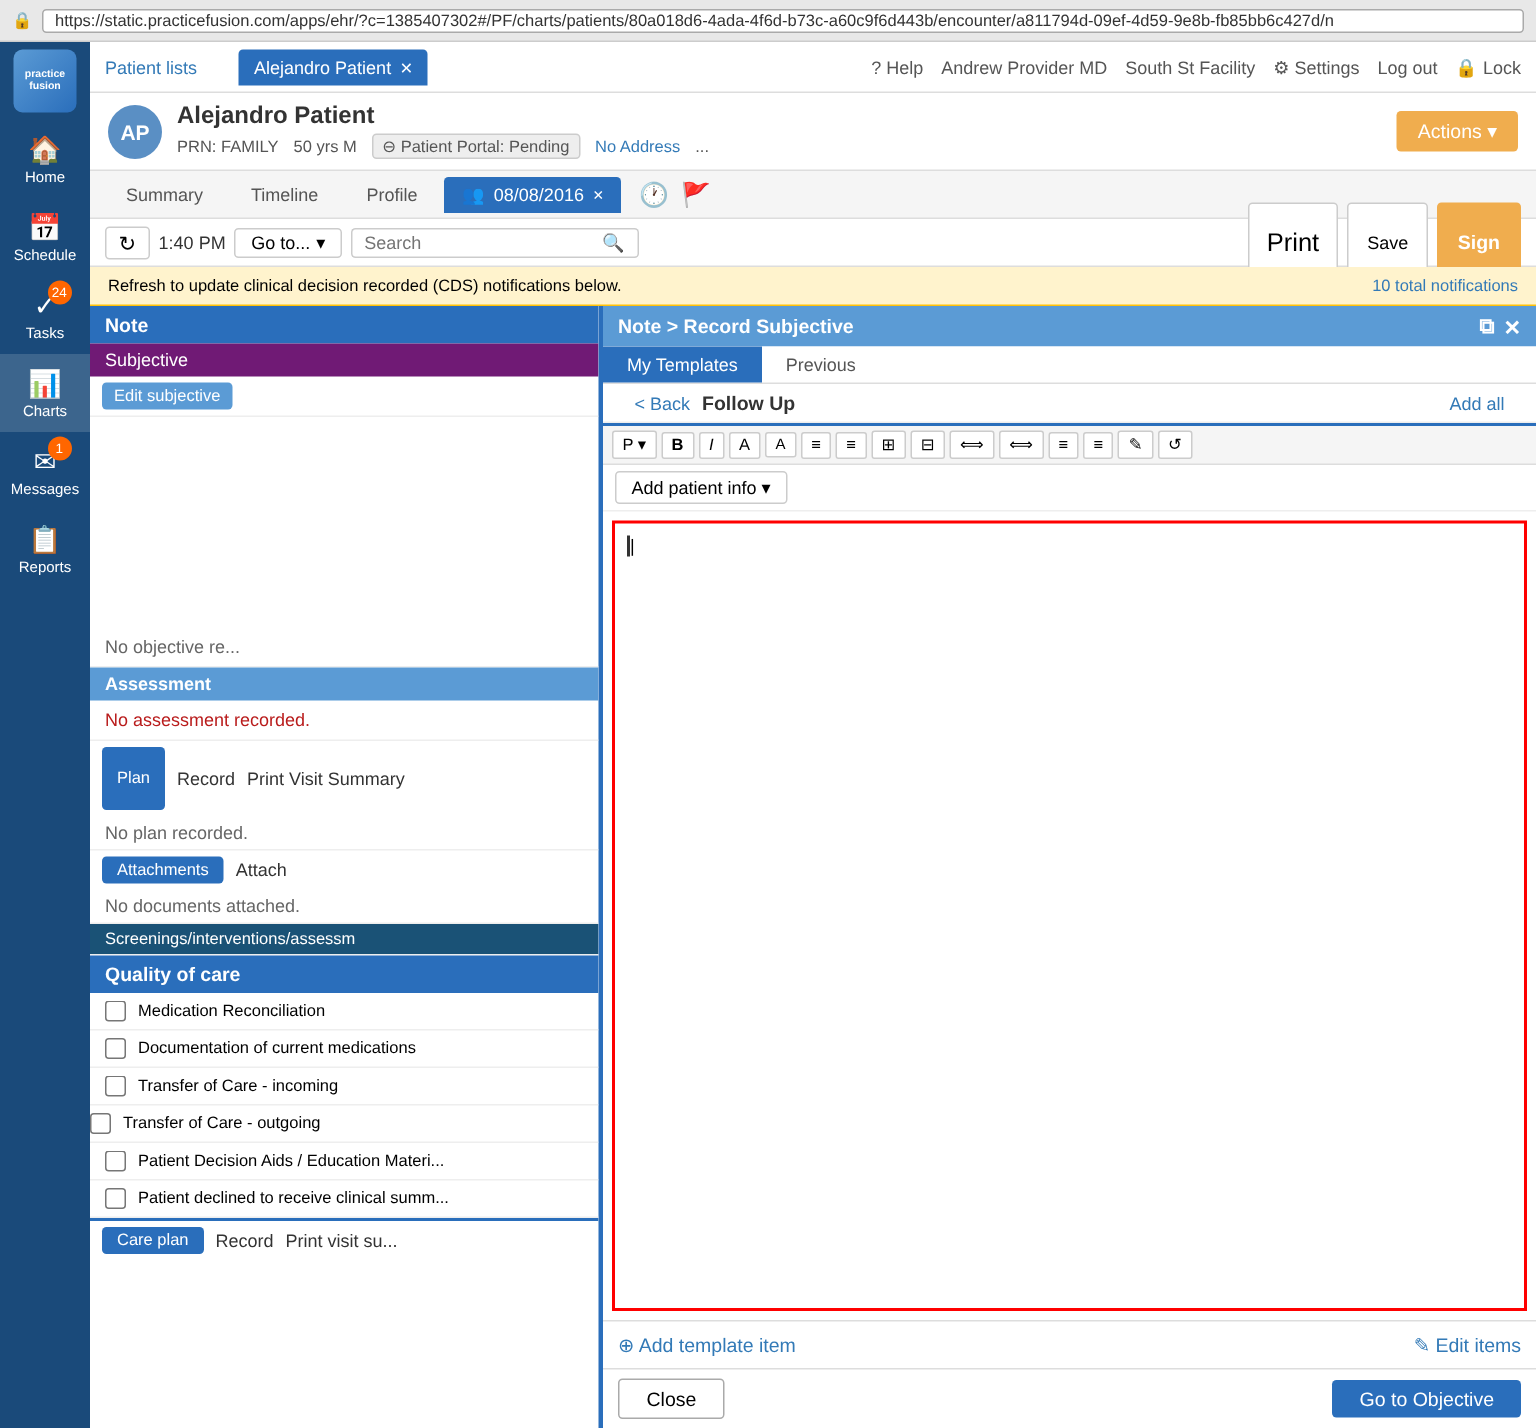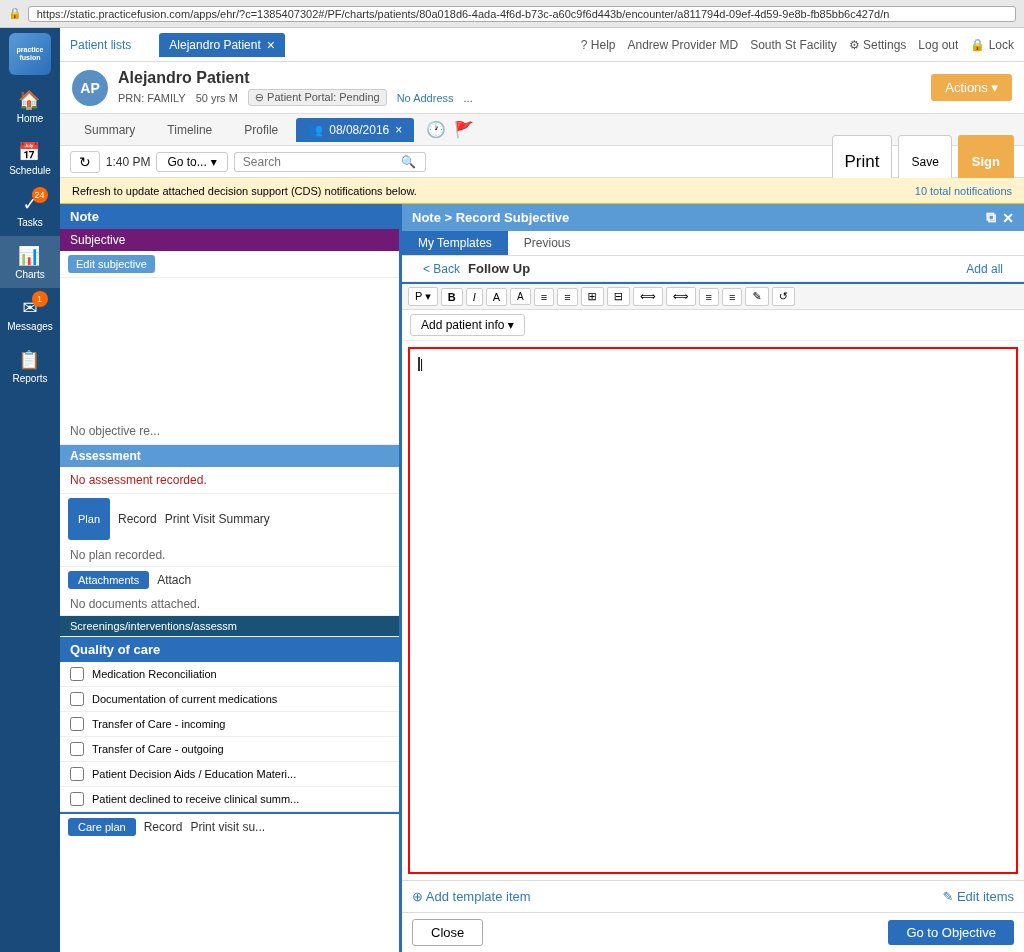--- a/index.html
+++ b/index.html
@@ -126,21 +126,21 @@
           <button style="background:white; border:1px solid #ccc; border-left:none; border-radius:0 3px 3px 0; padding:2px 8px; cursor:pointer; font-size:12px;">🔍</button>
         </div>
         <div style="margin-left:auto; display:flex; gap:6px;">
           <button style="background:white; border:1px solid #ccc; border-radius:3px; padding:16px 12px; cursor:pointer; font-size:17px;">Print</button>
           <button style="background:white; border:1px solid #ccc; border-radius:3px; padding:2px 12px; cursor:pointer; font-size:12px;">Save</button>
           <button style="background:#f0ad4e; color:white; border:none; border-radius:3px; padding:2px 14px; cursor:pointer; font-size:13px; font-weight:bold;">Sign</button>
         </div>
       </div>
 
       <div style="background:#fff3cd; border-bottom:1px solid #ffc107; padding:4px 12px; font-size:11px; display:flex; align-items:center; justify-content:space-between; height:26px;">
-        <span>Refresh to update attached decision support (CDS) notifications below.</span>
+        <span>Refresh to update clinical decision recorded (CDS) notifications below.</span>
         <span style="color:#337ab7; cursor:pointer;">10 total notifications</span>
       </div>
 
       <div style="display:flex; flex:1; overflow:hidden; position:relative;">
 
         <div style="width:342px; min-width:342px; background:white; overflow-y:auto; border-right:3px solid #2a6ebb; position:relative;">
 
           <div style="background:#2a6ebb; color:white; padding:5px 10px; font-size:13px; font-weight:bold; display:flex; align-items:center; justify-content:space-between;">
             <span>Note</span>
           </div>
@@ -198,21 +198,21 @@
               <span>Medication Reconciliation</span>
             </div>
             <div style="display:flex; align-items:center; gap:8px; padding:5px 10px; font-size:11px; border-bottom:1px solid #eee;">
               <input type="checkbox" style="width: 14px; height: 14px;">
               <span>Documentation of current medications</span>
             </div>
             <div style="display:flex; align-items:center; gap:8px; padding:5px 10px; font-size:11px; border-bottom:1px solid #eee;">
               <input type="checkbox" style="width: 14px; height: 14px;">
               <span>Transfer of Care - incoming</span>
             </div>
-            <div style="display:flex; align-items:center; gap:8px; padding:5px 10px; font-size:11px; border-bottom:1px solid #eee;">
+            <div style="display:flex; align-items:center; gap:8px; padding:5px 0; font-size:11px; border-bottom:1px solid #eee;">
               <input type="checkbox" style="width: 14px; height: 14px;">
               <span>Transfer of Care - outgoing</span>
             </div>
             <div style="display:flex; align-items:center; gap:8px; padding:5px 10px; font-size:11px; border-bottom:1px solid #eee;">
               <input type="checkbox" style="width: 14px; height: 14px;">
               <span>Patient Decision Aids / Education Materi...</span>
             </div>
             <div style="display:flex; align-items:center; gap:8px; padding:5px 10px; font-size:11px; border-bottom:1px solid #eee;">
               <input type="checkbox" style="width: 14px; height: 14px;">
               <span>Patient declined to receive clinical summ...</span>

